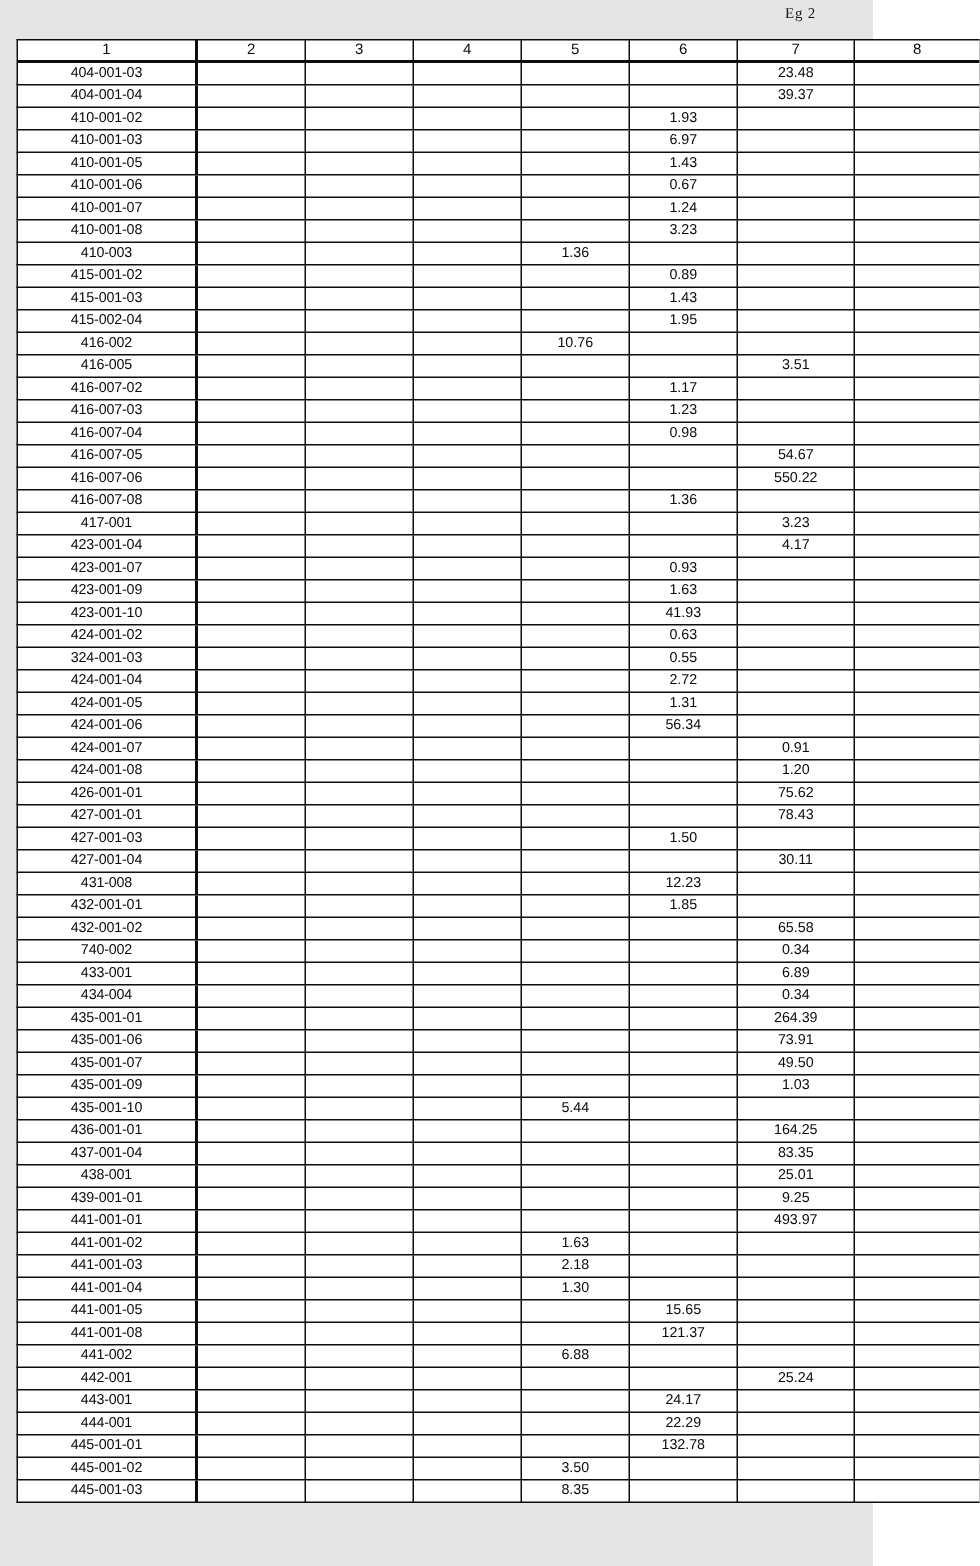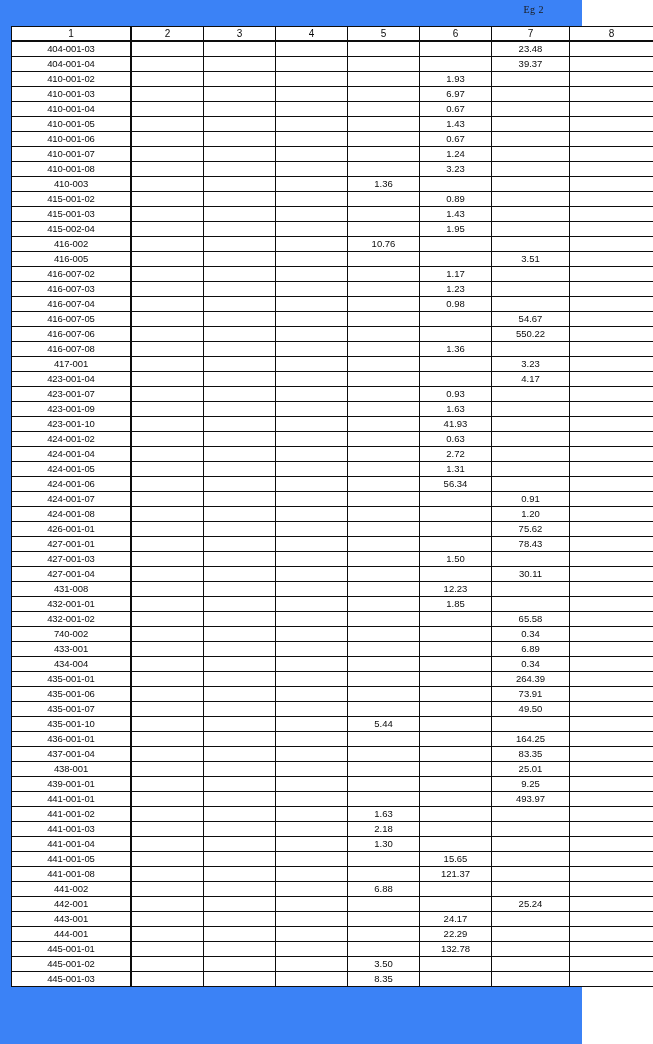--- a/index.html
+++ b/index.html
@@ -11,21 +11,21 @@
     width: 653px;
     height: 1044px;
     font-family: "Liberation Sans", sans-serif;
     position: relative;
     overflow: hidden;
   }
   .page {
     position: relative;
     width: 582px;
     height: 1044px;
-    background: #3b82f6;
+    background: #e5e5e5;
   }
   .page-header {
     position: absolute;
     top: 4px;
     right: 38px;
     font-size: 10px;
     color: #1a1a1a;
     letter-spacing: 0.5px;
     font-family: "Liberation Serif", serif;
   }
@@ -136,100 +136,90 @@
             <td class="c1 col1">410-001-03</td>
             <td class="val col2"></td>
             <td class="val col3"></td>
             <td class="val col4"></td>
             <td class="val col5"></td>
             <td class="val col6">6.97</td>
             <td class="val col7"></td>
             <td class="val col8"></td>
           </tr>
           <tr>
-            <td class="c1 col1">410-001-04</td>
+            <td class="c1 col1">410-001-05</td>
+            <td class="val col2"></td>
+            <td class="val col3"></td>
+            <td class="val col4"></td>
+            <td class="val col5"></td>
+            <td class="val col6">1.43</td>
+            <td class="val col7"></td>
+            <td class="val col8"></td>
+          </tr>
+          <tr>
+            <td class="c1 col1">410-001-06</td>
             <td class="val col2"></td>
             <td class="val col3"></td>
             <td class="val col4"></td>
             <td class="val col5"></td>
             <td class="val col6">0.67</td>
             <td class="val col7"></td>
             <td class="val col8"></td>
           </tr>
           <tr>
-            <td class="c1 col1">410-001-05</td>
+            <td class="c1 col1">410-001-07</td>
+            <td class="val col2"></td>
+            <td class="val col3"></td>
+            <td class="val col4"></td>
+            <td class="val col5"></td>
+            <td class="val col6">1.24</td>
+            <td class="val col7"></td>
+            <td class="val col8"></td>
+          </tr>
+          <tr>
+            <td class="c1 col1">410-001-08</td>
+            <td class="val col2"></td>
+            <td class="val col3"></td>
+            <td class="val col4"></td>
+            <td class="val col5"></td>
+            <td class="val col6">3.23</td>
+            <td class="val col7"></td>
+            <td class="val col8"></td>
+          </tr>
+          <tr>
+            <td class="c1 col1">410-003</td>
+            <td class="val col2"></td>
+            <td class="val col3"></td>
+            <td class="val col4"></td>
+            <td class="val col5">1.36</td>
+            <td class="val col6"></td>
+            <td class="val col7"></td>
+            <td class="val col8"></td>
+          </tr>
+          <tr>
+            <td class="c1 col1">415-001-02</td>
+            <td class="val col2"></td>
+            <td class="val col3"></td>
+            <td class="val col4"></td>
+            <td class="val col5"></td>
+            <td class="val col6">0.89</td>
+            <td class="val col7"></td>
+            <td class="val col8"></td>
+          </tr>
+          <tr>
+            <td class="c1 col1">415-001-03</td>
             <td class="val col2"></td>
             <td class="val col3"></td>
             <td class="val col4"></td>
             <td class="val col5"></td>
             <td class="val col6">1.43</td>
             <td class="val col7"></td>
             <td class="val col8"></td>
           </tr>
           <tr>
-            <td class="c1 col1">410-001-06</td>
-            <td class="val col2"></td>
-            <td class="val col3"></td>
-            <td class="val col4"></td>
-            <td class="val col5"></td>
-            <td class="val col6">0.67</td>
-            <td class="val col7"></td>
-            <td class="val col8"></td>
-          </tr>
-          <tr>
-            <td class="c1 col1">410-001-07</td>
-            <td class="val col2"></td>
-            <td class="val col3"></td>
-            <td class="val col4"></td>
-            <td class="val col5"></td>
-            <td class="val col6">1.24</td>
-            <td class="val col7"></td>
-            <td class="val col8"></td>
-          </tr>
-          <tr>
-            <td class="c1 col1">410-001-08</td>
-            <td class="val col2"></td>
-            <td class="val col3"></td>
-            <td class="val col4"></td>
-            <td class="val col5"></td>
-            <td class="val col6">3.23</td>
-            <td class="val col7"></td>
-            <td class="val col8"></td>
-          </tr>
-          <tr>
-            <td class="c1 col1">410-003</td>
-            <td class="val col2"></td>
-            <td class="val col3"></td>
-            <td class="val col4"></td>
-            <td class="val col5">1.36</td>
-            <td class="val col6"></td>
-            <td class="val col7"></td>
-            <td class="val col8"></td>
-          </tr>
-          <tr>
-            <td class="c1 col1">415-001-02</td>
-            <td class="val col2"></td>
-            <td class="val col3"></td>
-            <td class="val col4"></td>
-            <td class="val col5"></td>
-            <td class="val col6">0.89</td>
-            <td class="val col7"></td>
-            <td class="val col8"></td>
-          </tr>
-          <tr>
-            <td class="c1 col1">415-001-03</td>
-            <td class="val col2"></td>
-            <td class="val col3"></td>
-            <td class="val col4"></td>
-            <td class="val col5"></td>
-            <td class="val col6">1.43</td>
-            <td class="val col7"></td>
-            <td class="val col8"></td>
-          </tr>
-          <tr>
             <td class="c1 col1">415-002-04</td>
             <td class="val col2"></td>
             <td class="val col3"></td>
             <td class="val col4"></td>
             <td class="val col5"></td>
             <td class="val col6">1.95</td>
             <td class="val col7"></td>
             <td class="val col8"></td>
           </tr>
           <tr>
@@ -366,20 +356,30 @@
             <td class="c1 col1">424-001-02</td>
             <td class="val col2"></td>
             <td class="val col3"></td>
             <td class="val col4"></td>
             <td class="val col5"></td>
             <td class="val col6">0.63</td>
             <td class="val col7"></td>
             <td class="val col8"></td>
           </tr>
           <tr>
+            <td class="c1 col1">324-001-03</td>
+            <td class="val col2"></td>
+            <td class="val col3"></td>
+            <td class="val col4"></td>
+            <td class="val col5"></td>
+            <td class="val col6">0.55</td>
+            <td class="val col7"></td>
+            <td class="val col8"></td>
+          </tr>
+          <tr>
             <td class="c1 col1">424-001-04</td>
             <td class="val col2"></td>
             <td class="val col3"></td>
             <td class="val col4"></td>
             <td class="val col5"></td>
             <td class="val col6">2.72</td>
             <td class="val col7"></td>
             <td class="val col8"></td>
           </tr>
           <tr>
@@ -543,20 +543,30 @@
             <td class="val col8"></td>
           </tr>
           <tr>
             <td class="c1 col1">435-001-07</td>
             <td class="val col2"></td>
             <td class="val col3"></td>
             <td class="val col4"></td>
             <td class="val col5"></td>
             <td class="val col6"></td>
             <td class="val col7">49.50</td>
+            <td class="val col8"></td>
+          </tr>
+          <tr>
+            <td class="c1 col1">435-001-09</td>
+            <td class="val col2"></td>
+            <td class="val col3"></td>
+            <td class="val col4"></td>
+            <td class="val col5"></td>
+            <td class="val col6"></td>
+            <td class="val col7">1.03</td>
             <td class="val col8"></td>
           </tr>
           <tr>
             <td class="c1 col1">435-001-10</td>
             <td class="val col2"></td>
             <td class="val col3"></td>
             <td class="val col4"></td>
             <td class="val col5">5.44</td>
             <td class="val col6"></td>
             <td class="val col7"></td>

